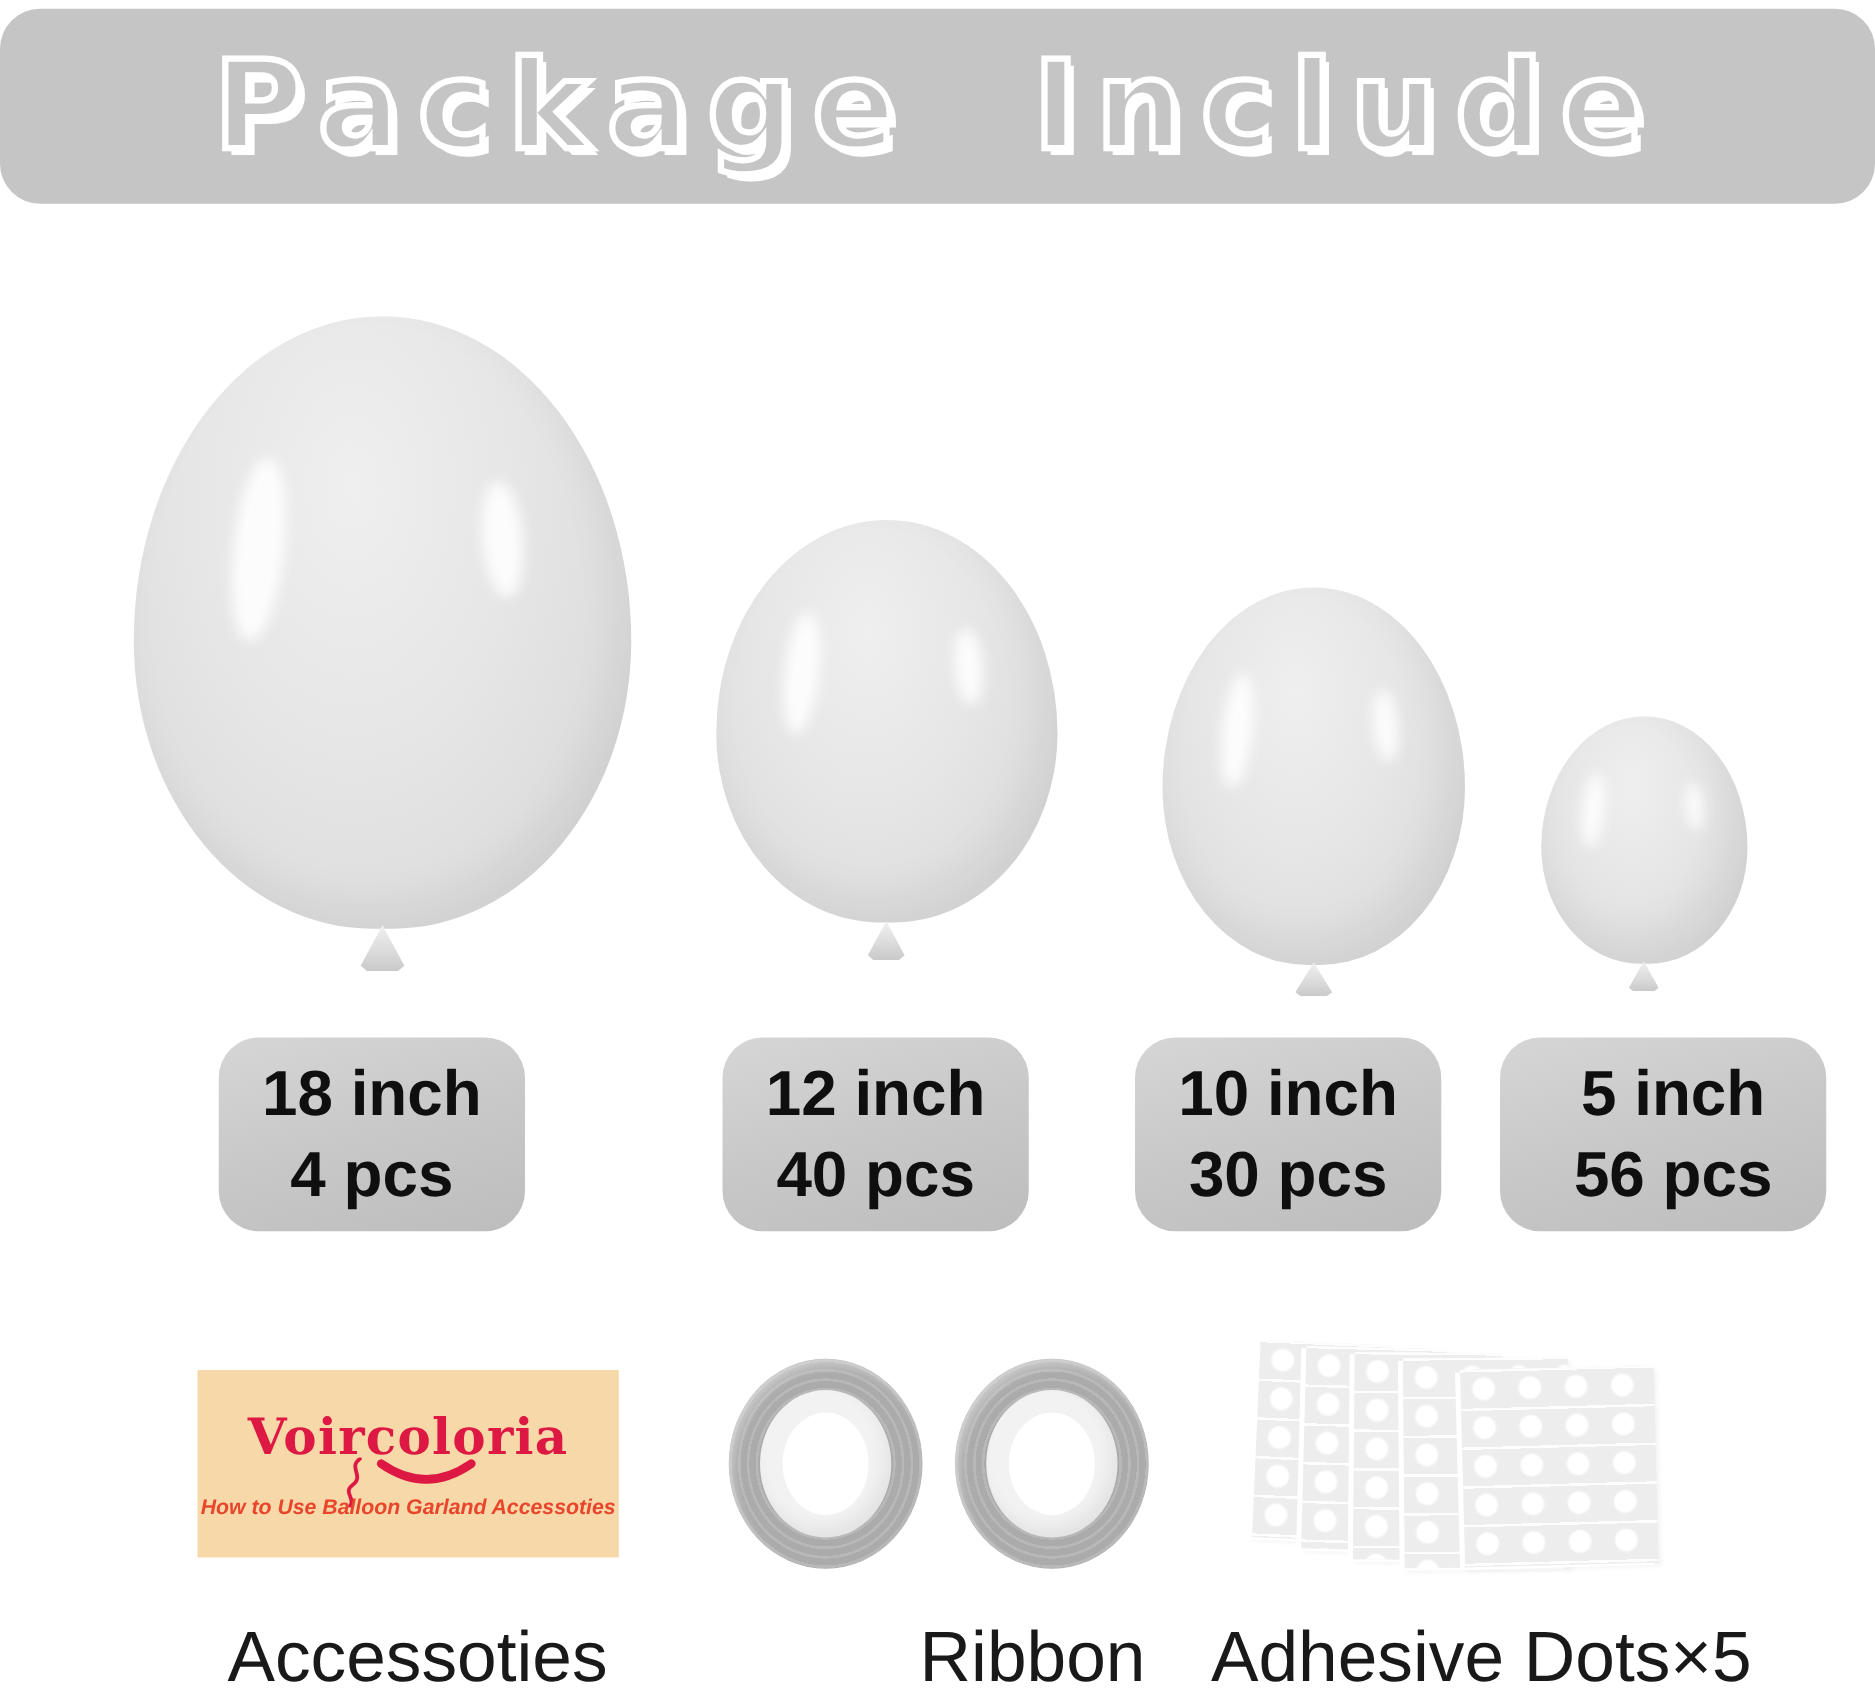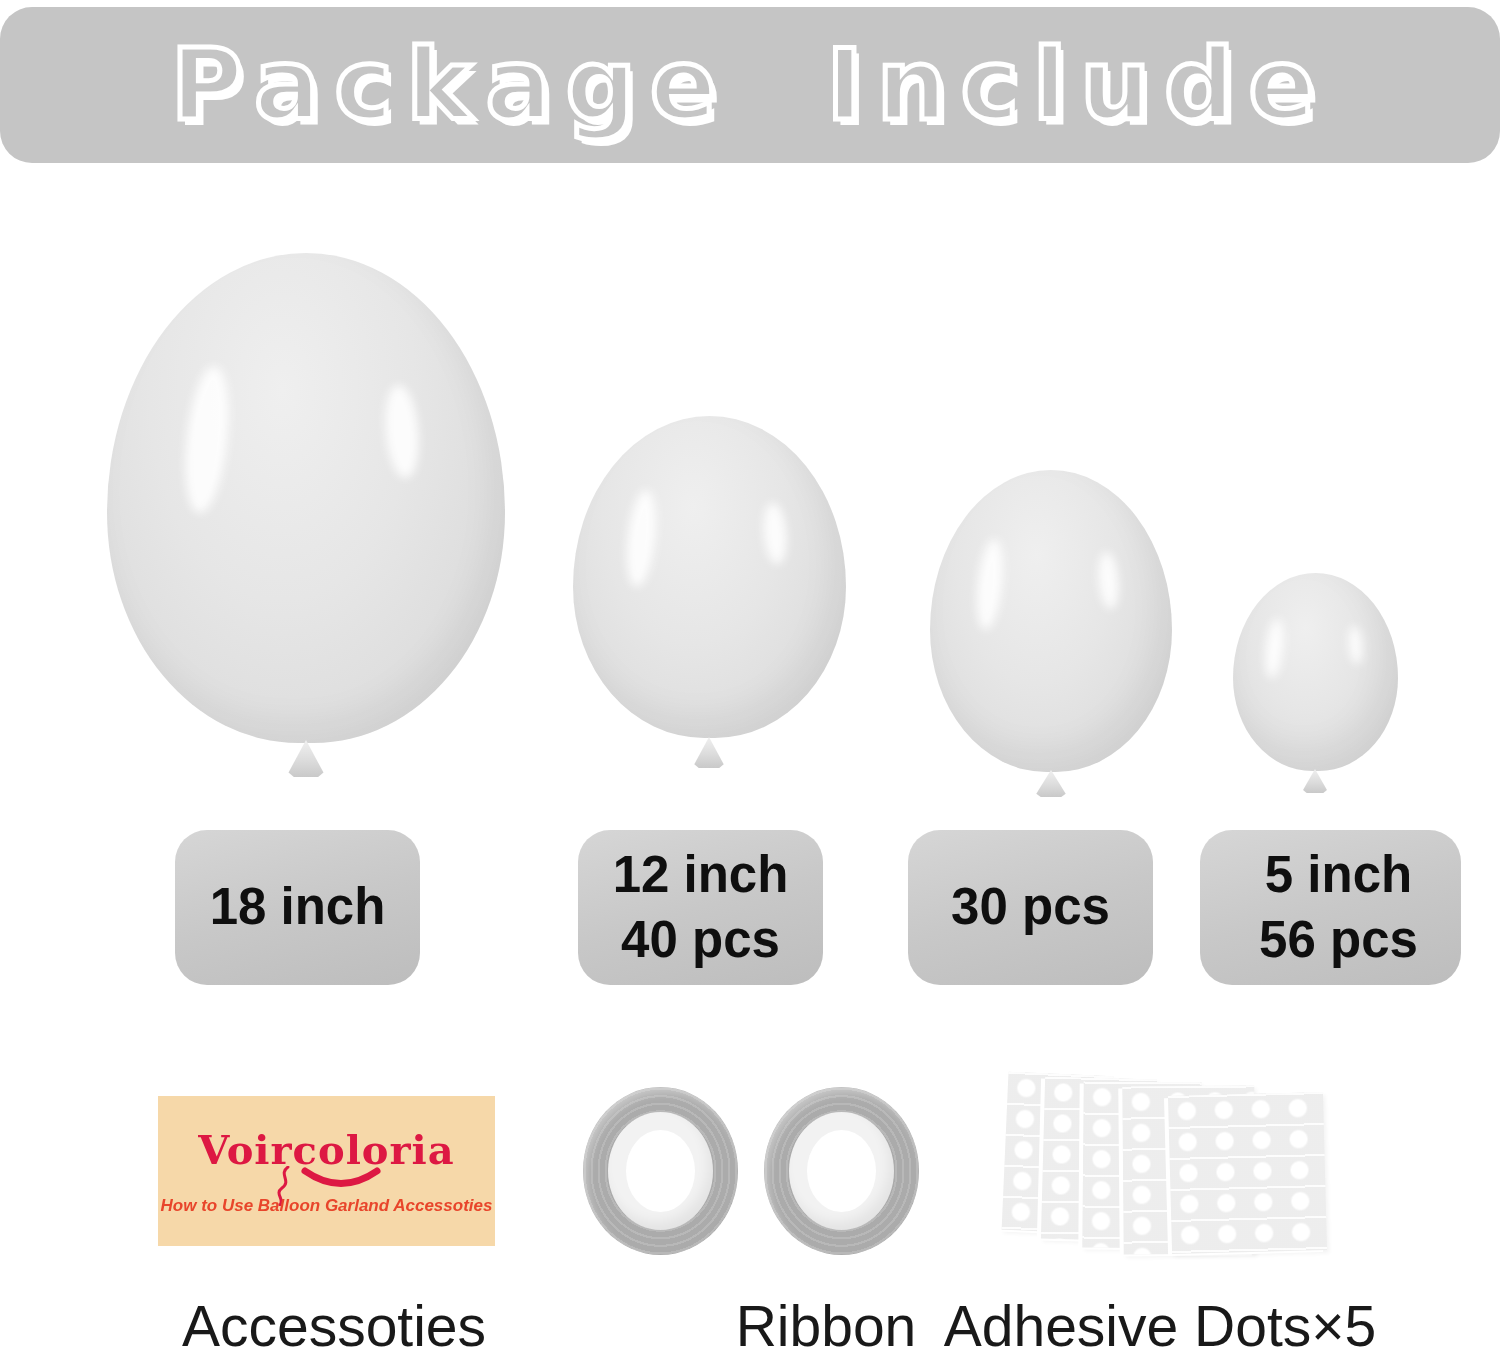--- a/index.html
+++ b/index.html
@@ -105,21 +105,21 @@
   .s4{left:118px;top:14px;width:132px;height:168px;transform:rotate(-0.5deg);}
   .s5{left:165px;top:22px;width:155px;height:158px;transform:rotate(-1.5deg);}
 
   
   .item-label{
     position:absolute;top:1293px;transform:translateX(-50%);
     font-size:57px;color:#191919;white-space:nowrap;
   }
   .l1{left:334px;}
   .l2{left:790px;margin-left:36px;}
-  .l3{left:1160px;}
+  .l3{left:1185px;}
 </style>
 </head>
 <body>
 
 <div class="canvas">
 
   <header class="banner">
     <h1>Package Include</h1>
   </header>
 
@@ -143,26 +143,28 @@
     <div class="knot k3"></div>
 
     <div class="balloon b4">
       <div class="hl hl1"></div>
       <div class="hl hl2"></div>
     </div>
     <div class="knot k4"></div>
 
     <div class="size-card c1">
       <span>18 inch</span>
+      <span>4 pcs</span>
     </div>
     <div class="size-card c2">
       <span>12 inch</span>
       <span>40 pcs</span>
     </div>
     <div class="size-card c3">
+      <span>10 inch</span>
       <span>30 pcs</span>
     </div>
     <div class="size-card c4">
       <span>5 inch</span>
       <span>56 pcs</span>
     </div>
   </section>
 
   <section>
 

